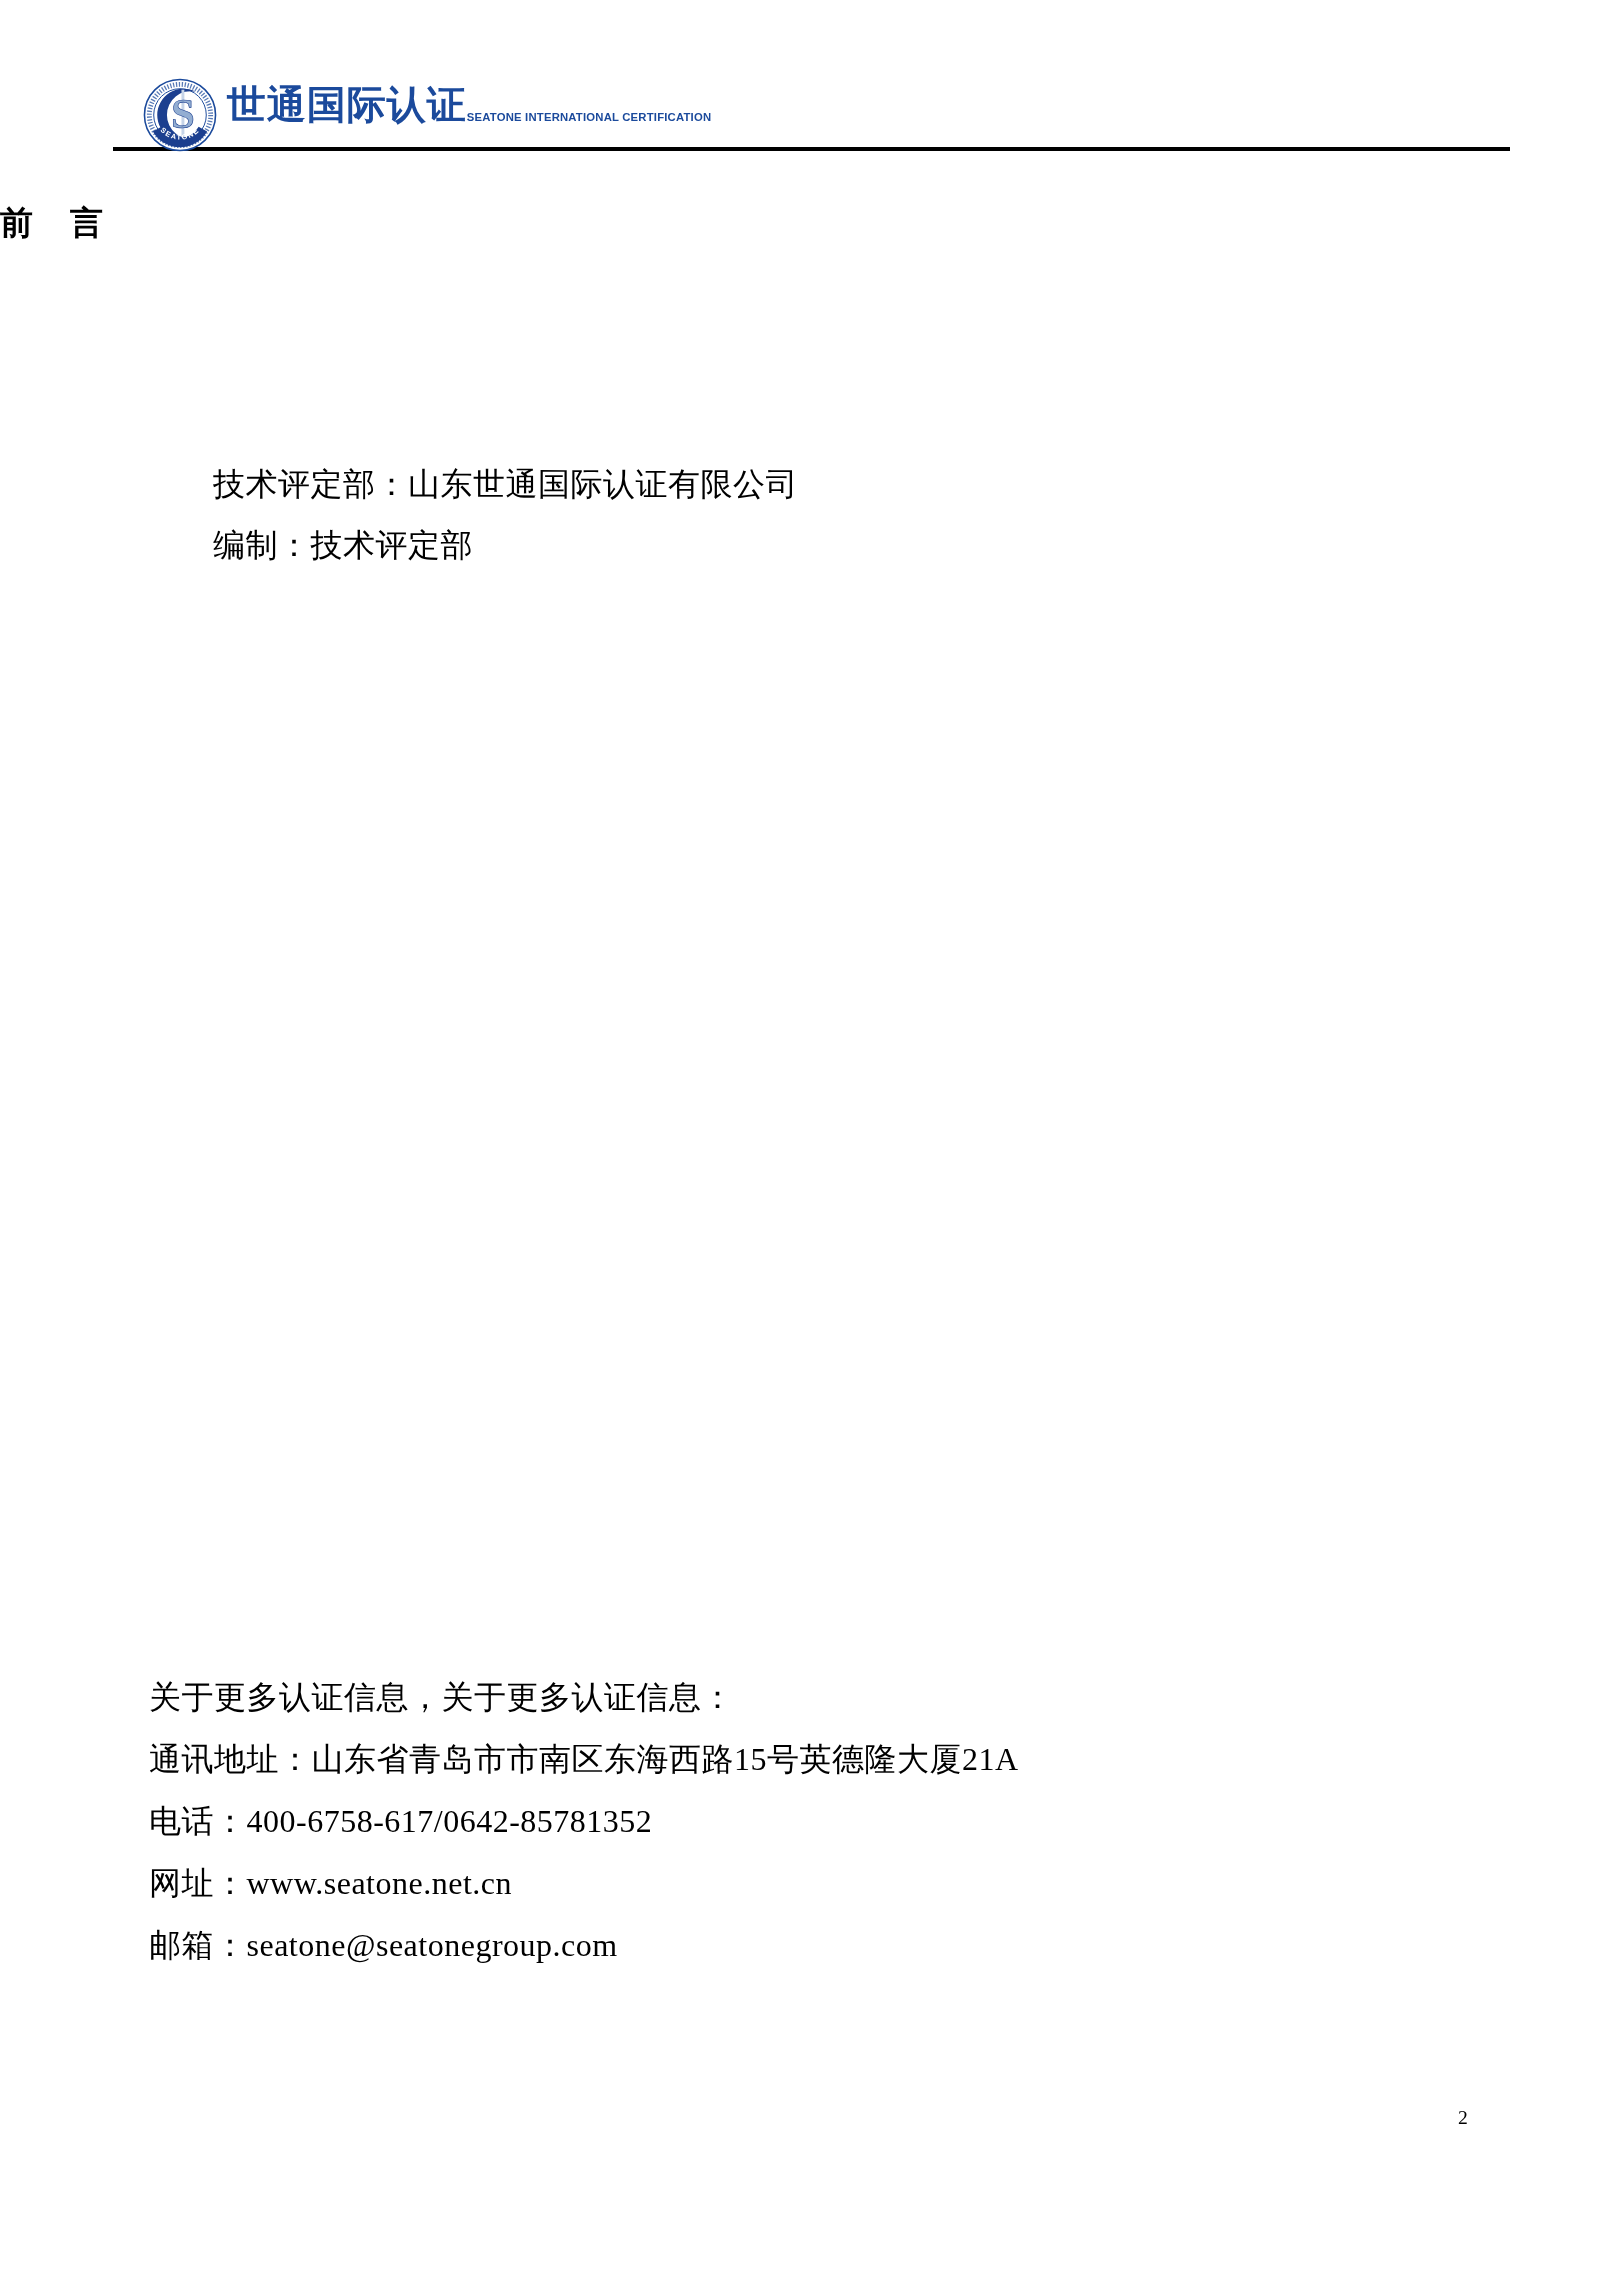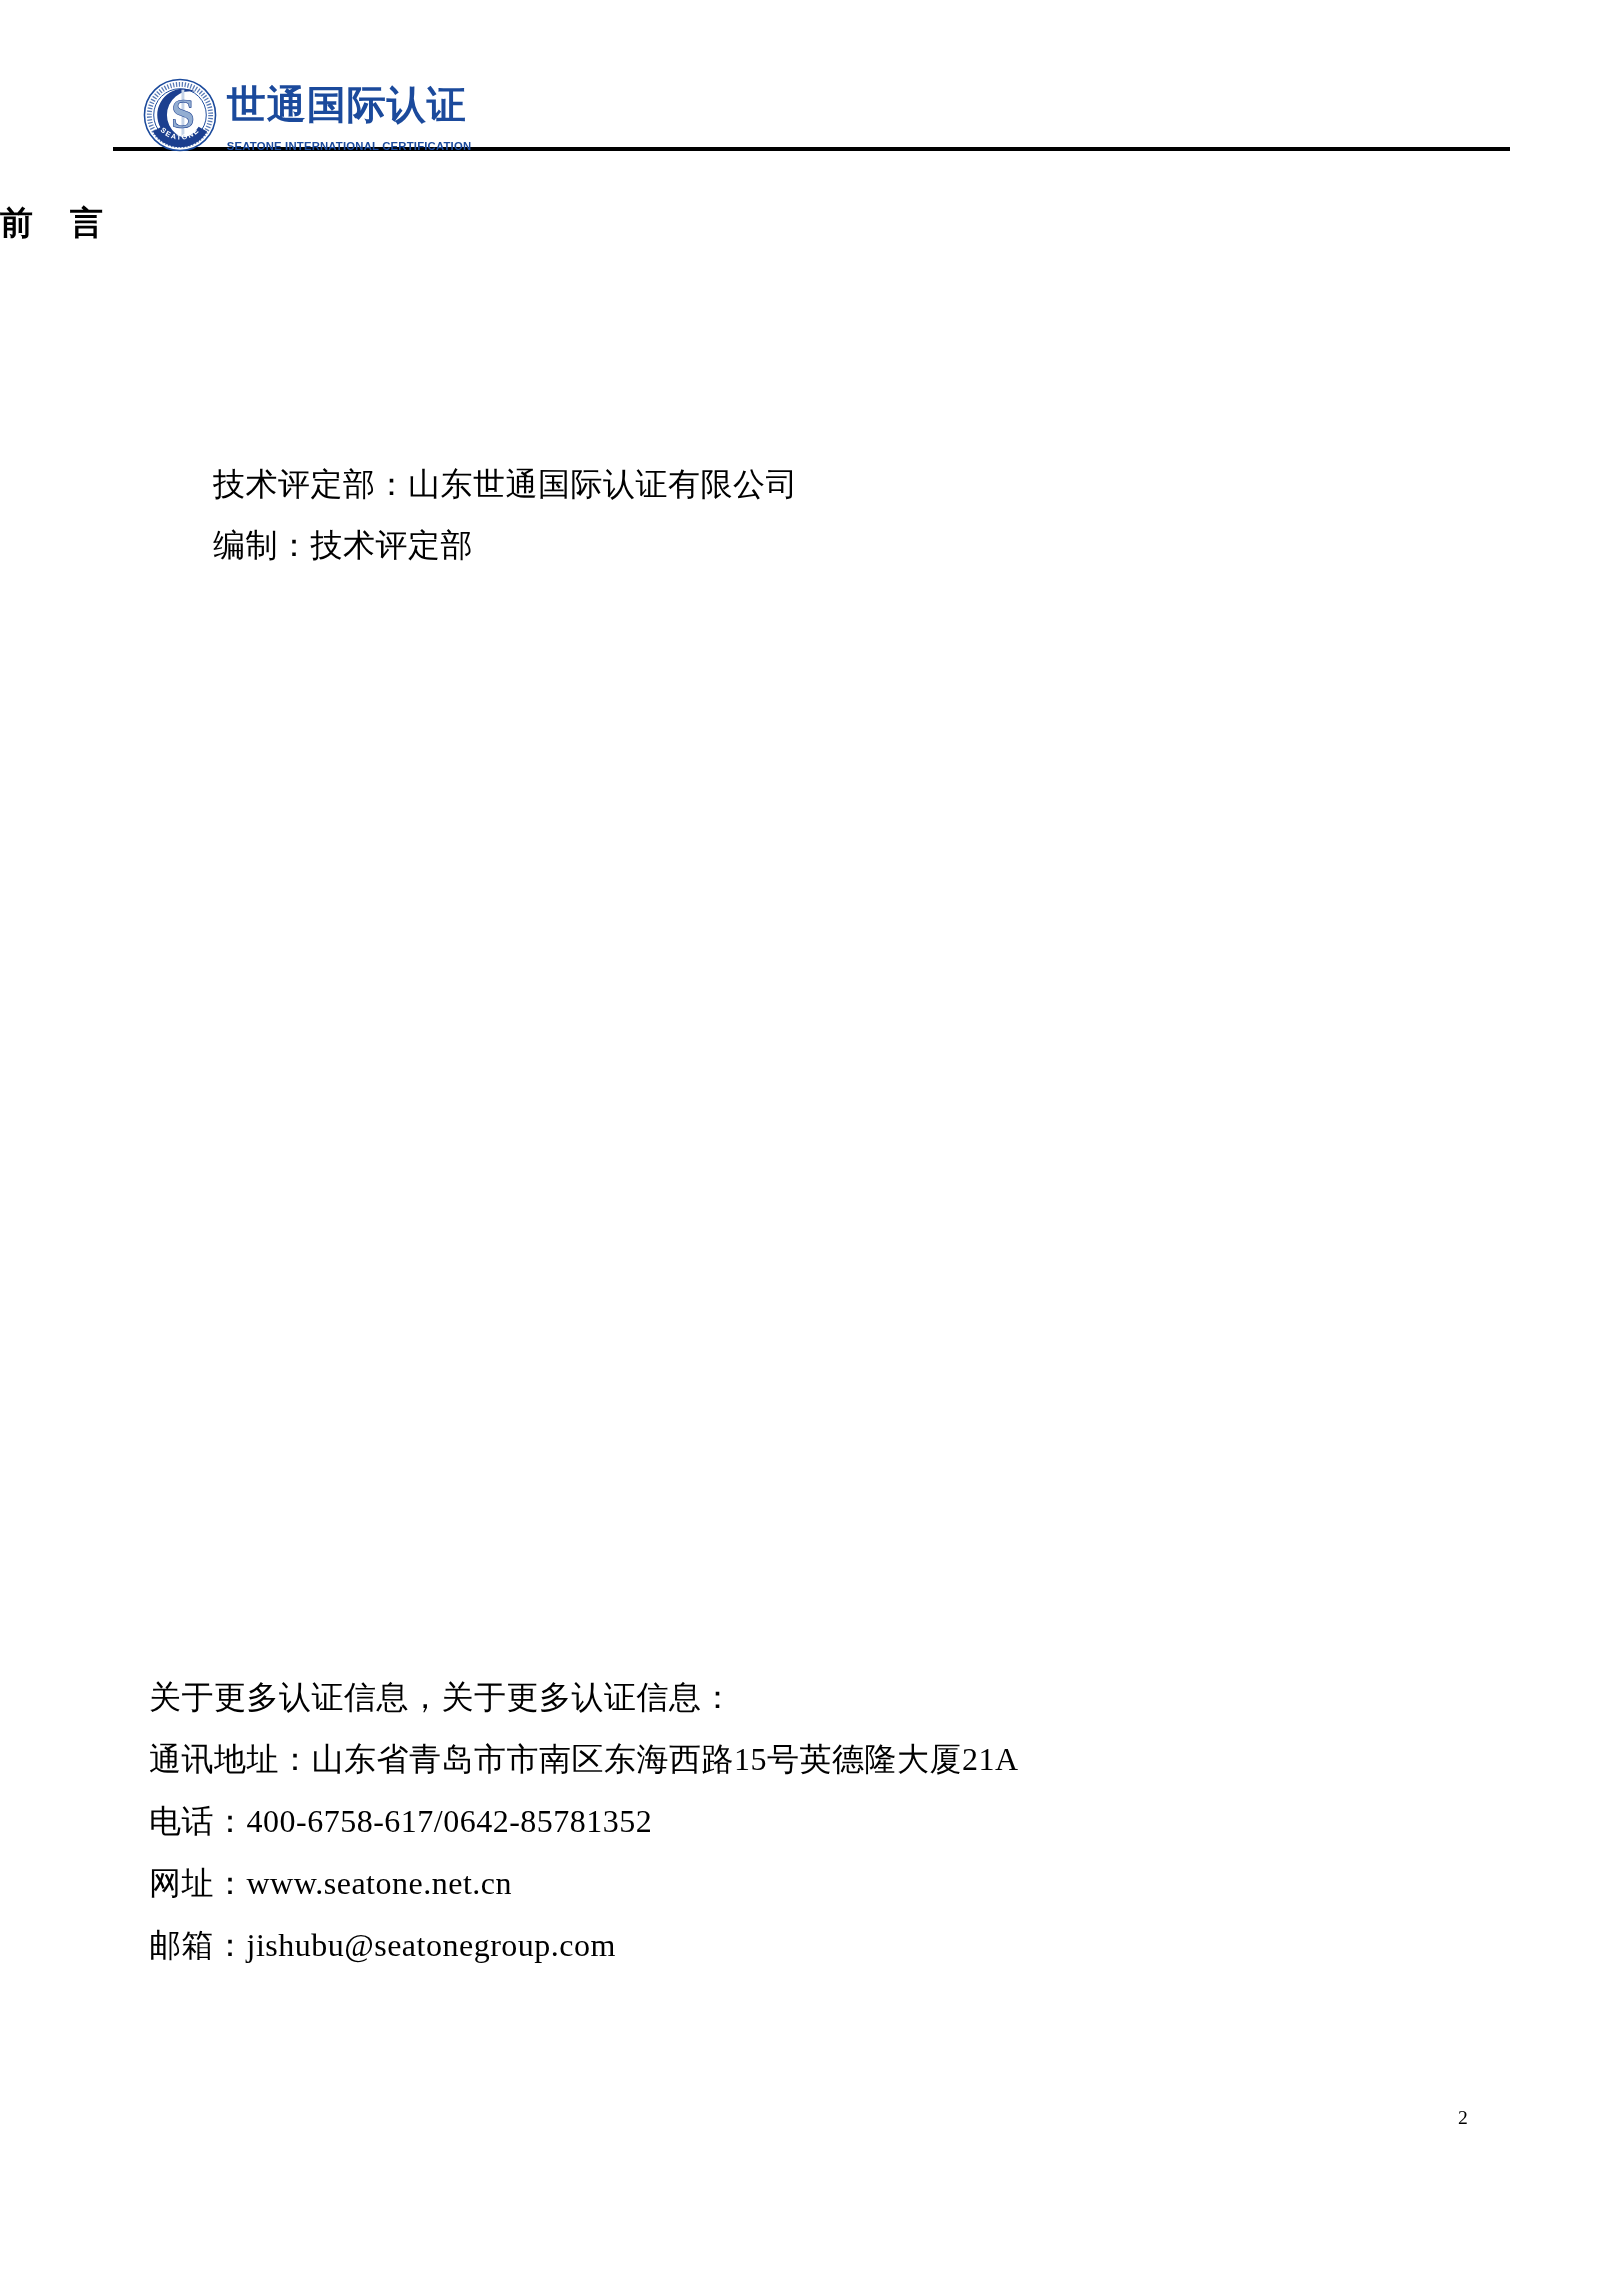--- a/index.html
+++ b/index.html
@@ -22,21 +22,21 @@
   }
   .logo {
     position: absolute;
     left: 143px; top: 78px;
     display: flex;
     align-items: flex-start;
     gap: 9.8px;
     z-index: 2;
   }
   .emblem { width: 74px; height: 74px; display: block; }
-  .logo-text { display: flex; flex-direction: column; padding-top: 6.9px; }
+  .logo-text { display: flex; flex-direction: row; padding-top: 6.9px; align-items: flex-end; }
   .logo-cn {
     font-family: "Liberation Sans", "DejaVu Sans", sans-serif;
     font-weight: bold;
     font-size: 39px;
     line-height: 39px;
     color: #1b4a9c;
     letter-spacing: 1px;
     white-space: nowrap;
   }
   .logo-en {
@@ -132,19 +132,19 @@
   <div class="meta-lines">
     <div class="meta-line">技术评定部：山东世通国际认证有限公司</div>
     <div class="meta-line">编制：技术评定部</div>
   </div>
 
   <div class="contact">
     <div class="contact-line">关于更多认证信息，关于更多认证信息：</div>
     <div class="contact-line">通讯地址：山东省青岛市市南区东海西路15号英德隆大厦21A</div>
     <div class="contact-line">电话：400-6758-617/0642-85781352</div>
     <div class="contact-line">网址：www.seatone.net.cn</div>
-    <div class="contact-line">邮箱：jishubu@seatonegroup.com</div>
+    <div class="contact-line">邮箱：seatone@seatonegroup.com</div>
   </div>
 
   <div class="page-num">2</div>
 
 </div>
 
 
 </body></html>

